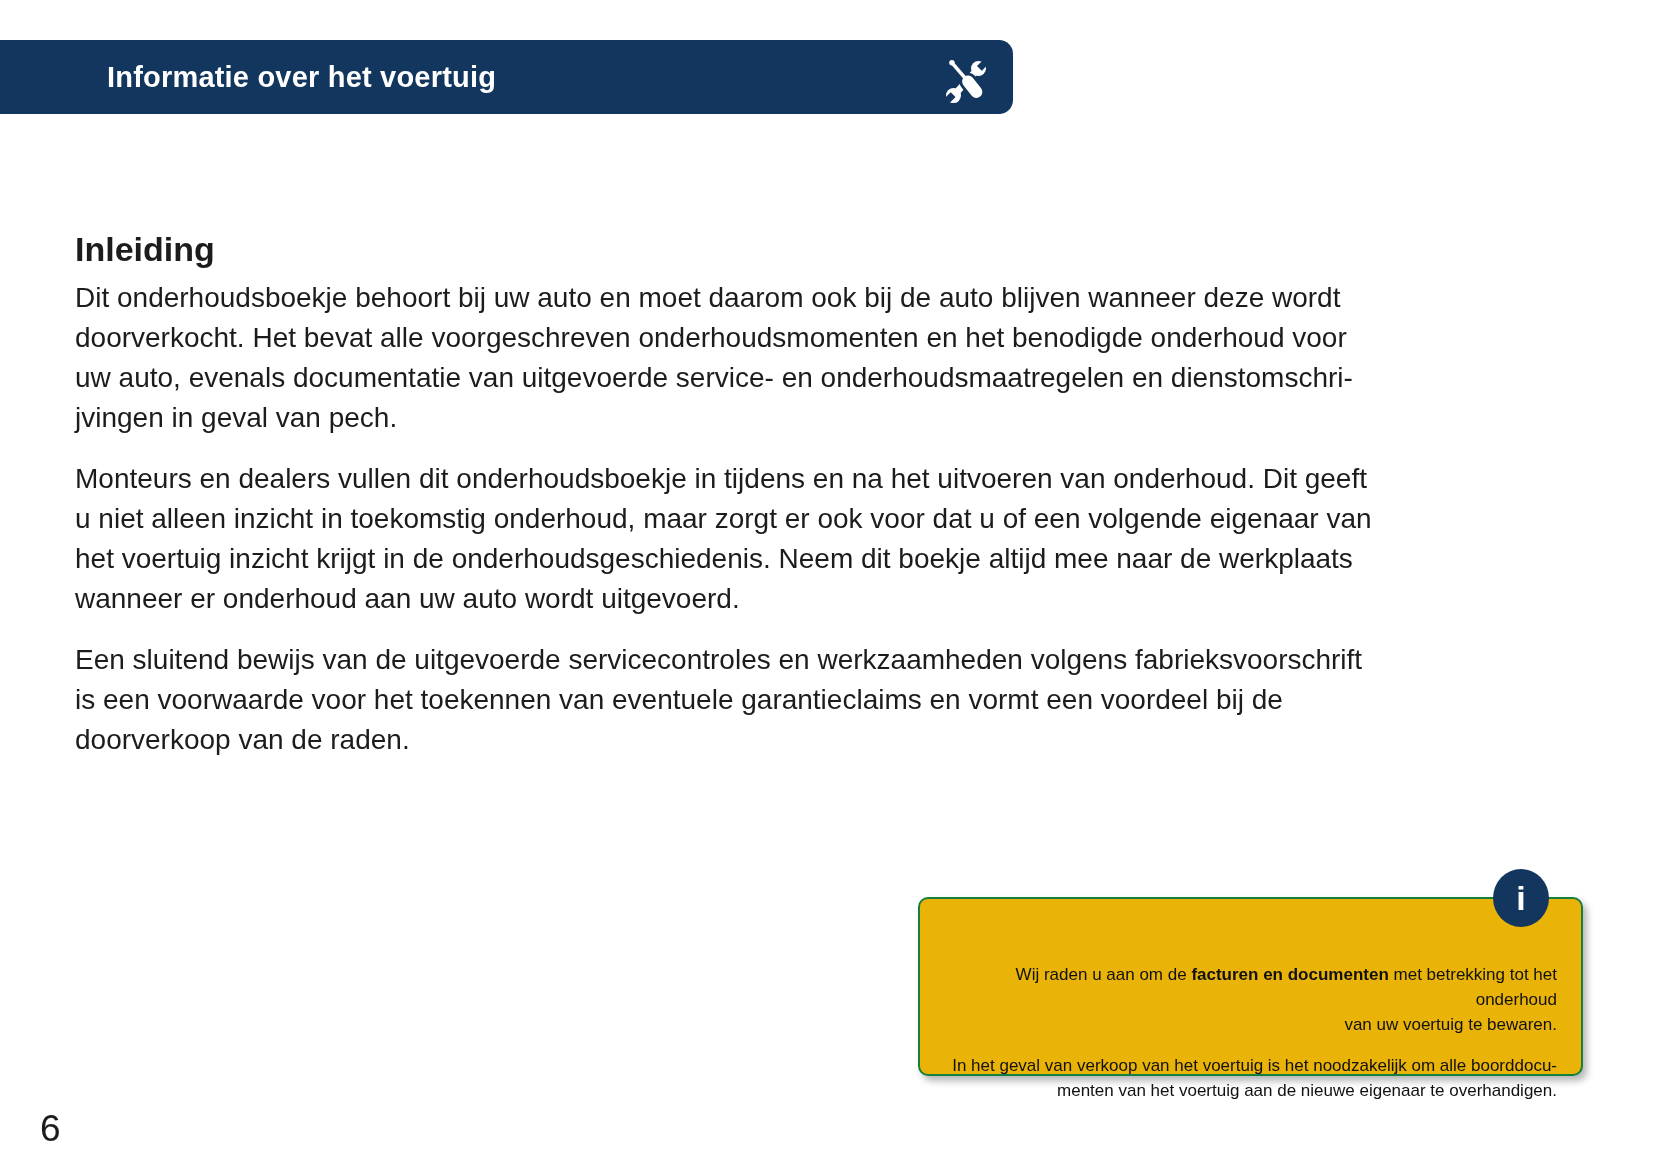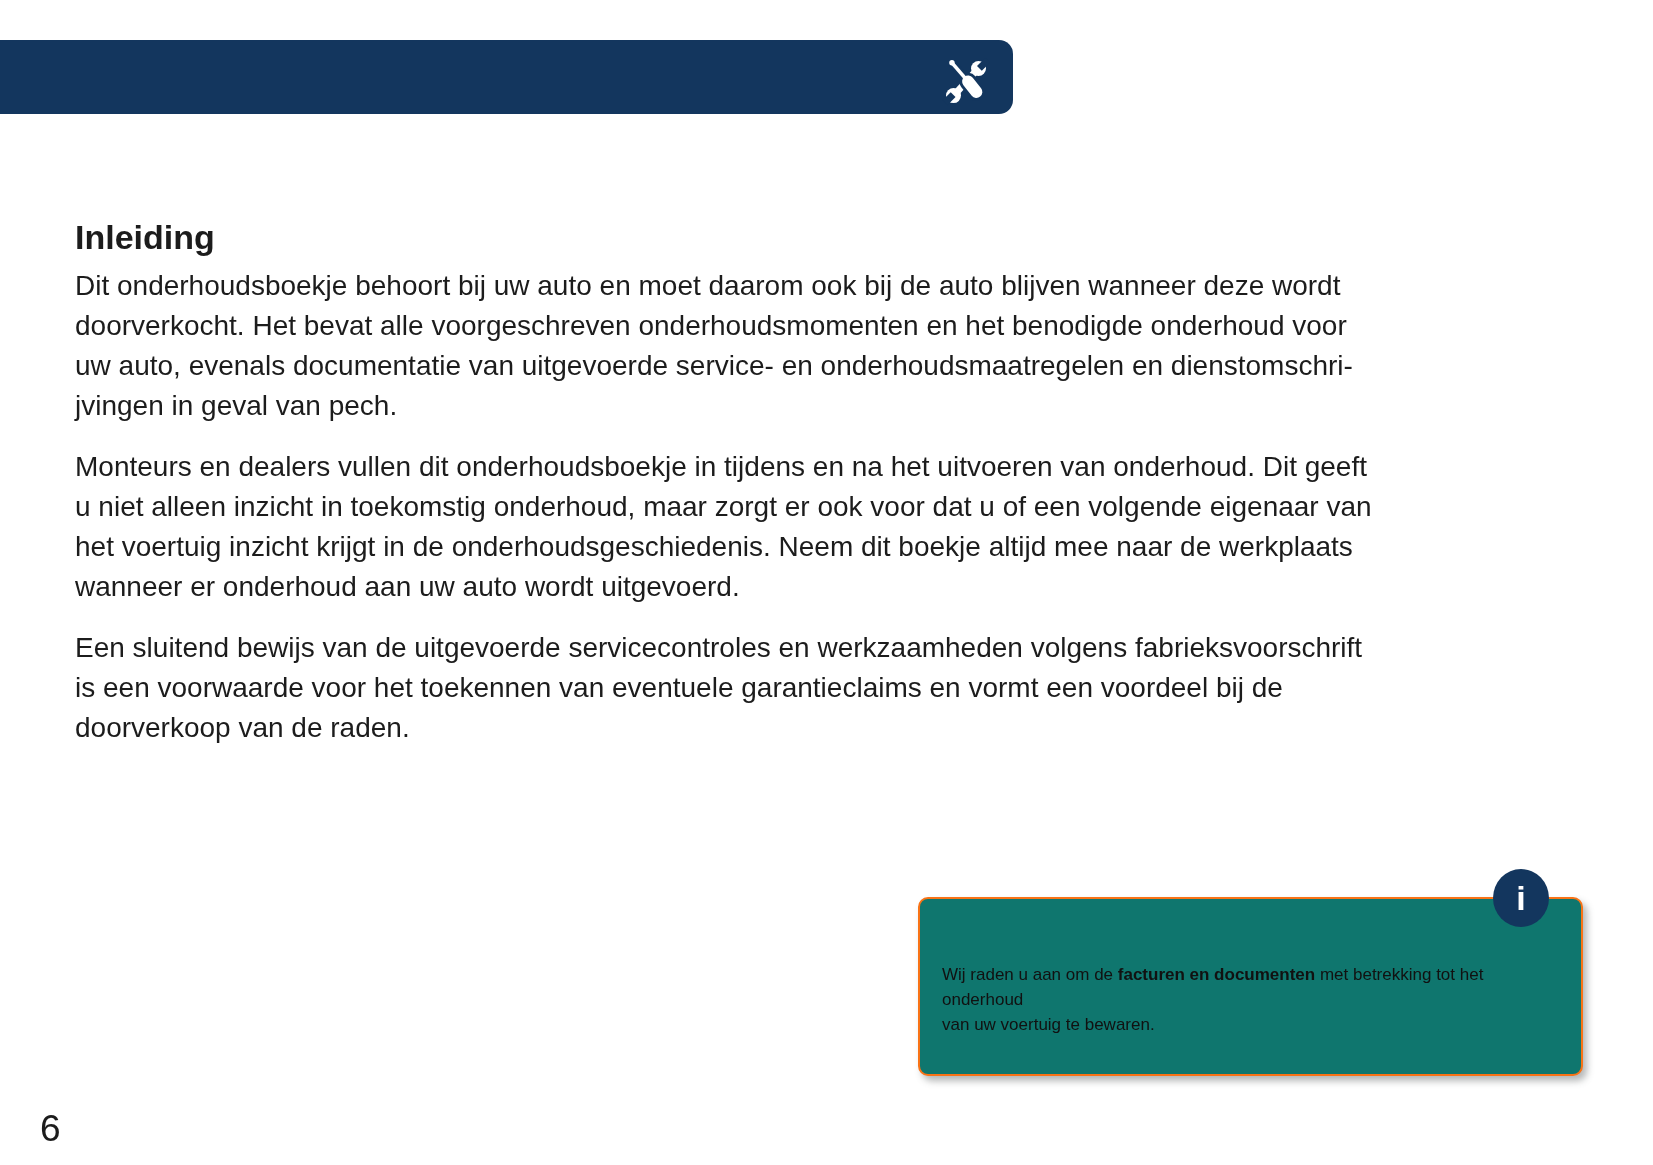--- a/index.html
+++ b/index.html
@@ -38,21 +38,21 @@
     right: 22px;
     top: 15px;
     width: 50px;
     height: 52px;
   }
 
   
   .main-text {
     position: absolute;
     left: 75px;
-    top: 216px;
+    top: 228px;
     width: 1545px;
   }
   .main-text h1 {
     font-size: 34px;
     line-height: 42px;
     font-weight: bold;
     color: #1c1c1c;
     margin-bottom: 7px;
   }
   .body-par {
@@ -64,25 +64,26 @@
   }
   .body-par:first-of-type { margin-top: 8px; }
 
   
   .note {
     position: absolute;
     left: 918px;
     top: 897px;
     width: 665px;
     height: 179px;
-    background: #0f766e;
-    border: 2px solid #f97316;
+    background: #eab308;
+    border: 2px solid #15803d;
     border-radius: 10px;
     box-shadow: 4px 5px 7px rgba(90, 95, 95, 0.45);
     padding: 38px 24px 0 22px;
+    text-align: right;
   }
   .note-par {
     font-size: 17px;
     line-height: 25px;
     color: #111111;
     white-space: pre-line;
   }
   .note-par + .note-par { margin-top: 16px; }
   .note-par strong { font-weight: bold; }
 
@@ -111,20 +112,21 @@
     font-size: 37px;
     color: #1c1c1c;
   }
 </style>
 </head>
 <body>
 
 <div class="page">
 
   <header class="titlebar">
+    <span class="titlebar-text">Informatie over het voertuig</span>
     <span class="titlebar-icon">
       <svg viewBox="0 0 48 48" width="50" height="52" aria-hidden="true">
 
         <g fill="#ffffff" stroke="none">
           <circle cx="36" cy="12" r="7.2"></circle>
           <circle cx="12" cy="38" r="7.2"></circle>
         </g>
         <line x1="34" y1="14" x2="14" y2="36" stroke="#ffffff" stroke-width="6.5"></line>
 
         <rect x="37.5" y="2.5" width="6.5" height="11" fill="#13365e" transform="rotate(45 40.75 8)"></rect>
@@ -153,20 +155,22 @@
     <p class="body-par">Een sluitend bewijs van de uitgevoerde servicecontroles en werkzaamheden volgens fabrieksvoorschrift
 is een voorwaarde voor het toekennen van eventuele garantieclaims en vormt een voordeel bij de
 doorverkoop van de raden.</p>
   </main>
 
   <aside class="note">
     <p class="note-par">
       <span>Wij raden u aan om de </span><strong>facturen en documenten</strong><span> met betrekking tot het onderhoud
 van uw voertuig te bewaren.</span>
     </p>
+    <p class="note-par">In het geval van verkoop van het voertuig is het noodzakelijk om alle boorddocu-
+menten van het voertuig aan de nieuwe eigenaar te overhandigen.</p>
   </aside>
 
   <div class="note-badge">
     <span>i</span>
   </div>
 
   <div class="pagenum">6</div>
 
 </div>
 

